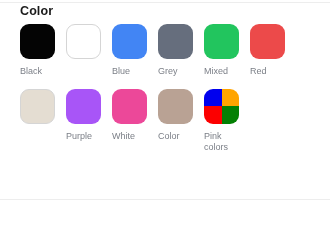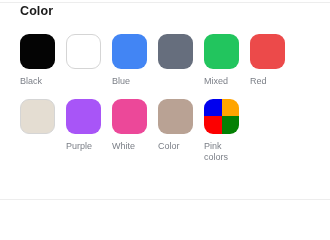--- a/index.html
+++ b/index.html
@@ -38,21 +38,21 @@
     font-size: 12.5px;
     font-weight: bold;
     color: #1a1a1a;
     letter-spacing: 0.1px;
     line-height: 14px;
   }
 
   #swatch-grid {
     position: absolute;
     left: 20px;
-    top: 34px;
+    top: 24px;
     width: 292px;
     display: grid;
     grid-template-columns: repeat(6, 35px);
     column-gap: 11px;
     row-gap: 0px;
   }
 
   .swatch-cell {
     width: 35px;
     display: flex;
@@ -111,20 +111,21 @@
       </div>
       <div class="swatch-cell row-1">
         <div class="swatch-chip" style="background: rgb(255, 255, 255); border: 1px solid rgb(213, 213, 213);"></div>
       </div>
       <div class="swatch-cell row-1">
         <div class="swatch-chip" style="background: rgb(66, 133, 244);"></div>
         <div class="swatch-label">Blue</div>
       </div>
       <div class="swatch-cell row-1">
         <div class="swatch-chip" style="background: rgb(102, 110, 125);"></div>
+        <div class="swatch-label">Grey</div>
       </div>
       <div class="swatch-cell row-1">
         <div class="swatch-chip" style="background: rgb(34, 197, 94);"></div>
         <div class="swatch-label">Mixed</div>
       </div>
       <div class="swatch-cell row-1">
         <div class="swatch-chip" style="background: rgb(236, 74, 74);"></div>
         <div class="swatch-label">Red</div>
       </div>
       <div class="swatch-cell row-2">

